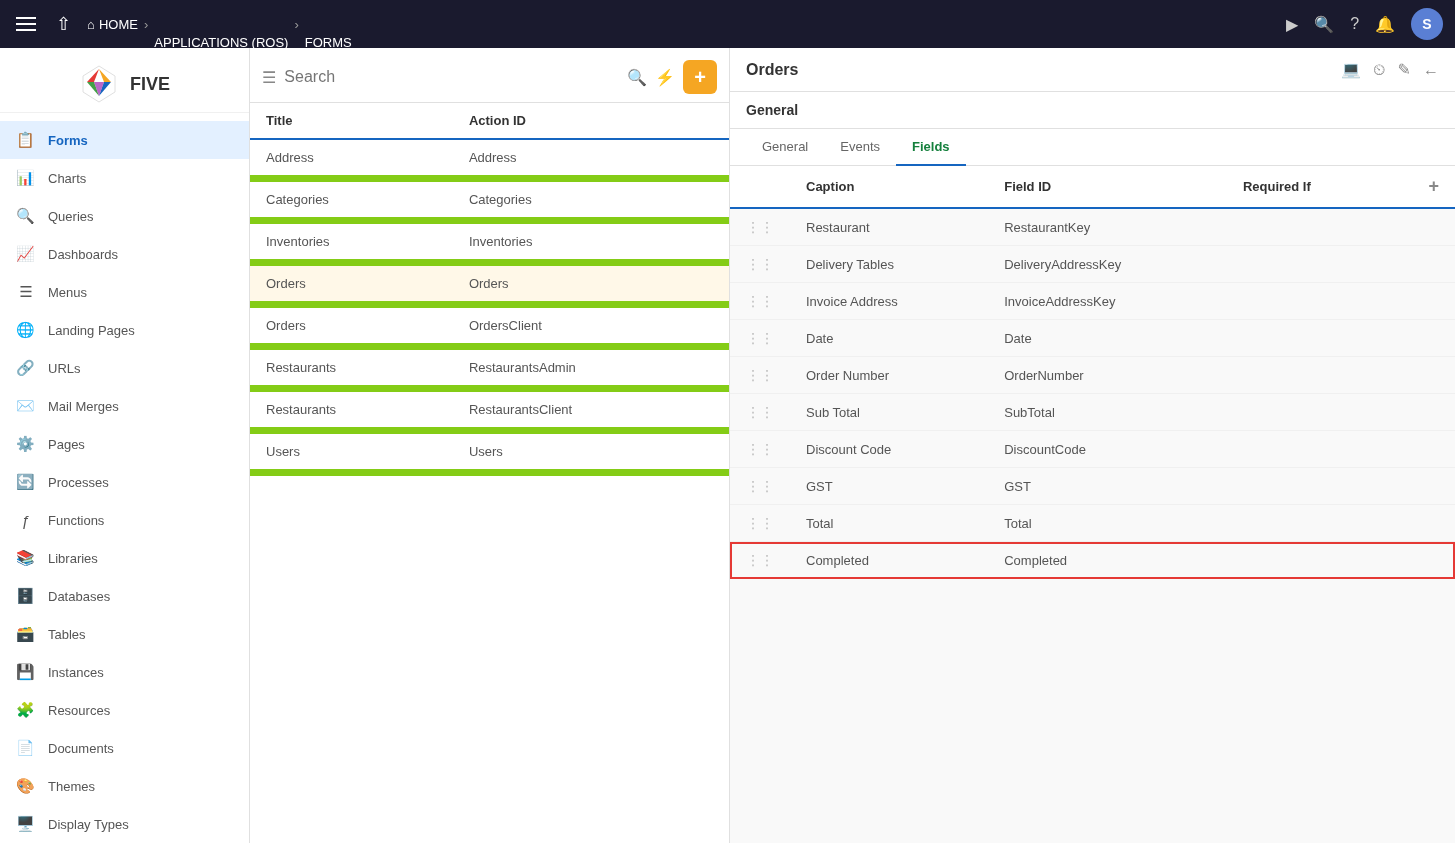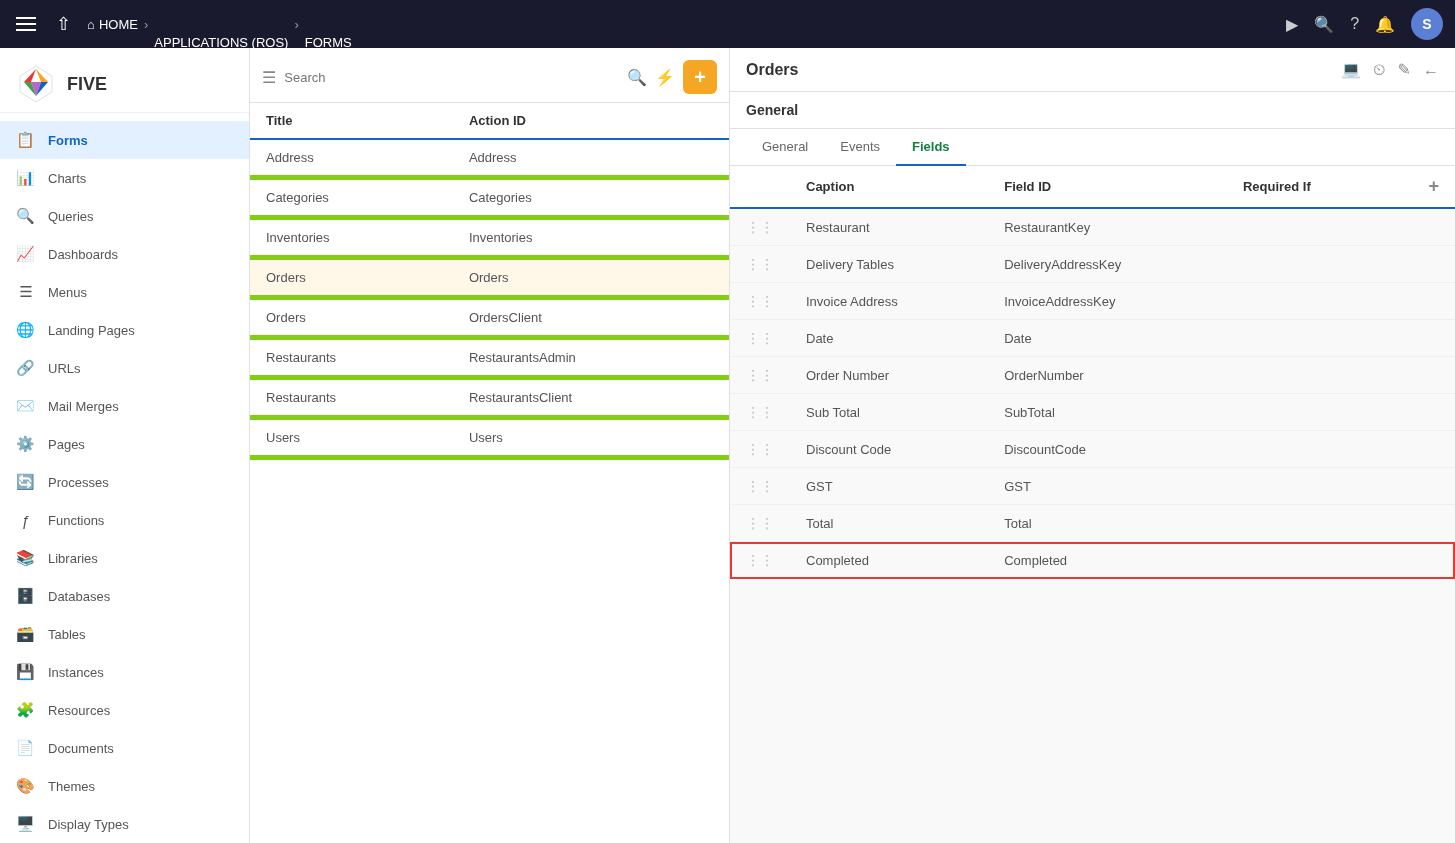--- a/index.html
+++ b/index.html
@@ -34,21 +34,21 @@
     
     .sidebar {
       width: 250px;
       background: #fff;
       border-right: 1px solid #e0e0e0;
       display: flex;
       flex-direction: column;
       flex-shrink: 0;
       overflow-y: auto;
     }
-    .sidebar-logo { padding: 16px 16px 8px; display: flex; align-items: center; gap: 11px; border-bottom: 1px solid #f0f0f0; }
+    .sidebar-logo { padding: 16px 16px 8px; display: flex; align-items: center; gap: 11px; border-bottom: 1px solid #f0f0f0; justify-content: center; }
     .logo-icon { width: 40px; height: 40px; }
     .logo-text { font-size: 18px; font-weight: bold; color: #333; }
     .sidebar-items { padding: 8px 0; }
     .sidebar-item {
       display: flex;
       align-items: center;
       gap: 12px;
       padding: 9px 16px;
       cursor: pointer;
       color: #555;
@@ -73,42 +73,42 @@
       display: flex;
       align-items: center;
       gap: 8px;
       border-bottom: 1px solid #e0e0e0;
     }
     .filter-icon { color: #888; font-size: 16px; cursor: pointer; }
     .search-input {
       flex: 1;
       border: none;
       outline: none;
-      font-size: 13px;
+      font-size: 16px;
       color: #555;
       background: transparent;
     }
     .search-icon-btn { color: #888; cursor: pointer; font-size: 16px; }
     .lightning-btn { color: #888; cursor: pointer; font-size: 16px; }
     .add-btn {
       width: 34px; height: 34px;
       background: #f5a623;
       border: none;
       border-radius: 6px;
       display: flex; align-items: center; justify-content: center;
       cursor: pointer;
       color: #fff;
       font-size: 20px;
       font-weight: bold;
     }
     .forms-table { flex: 1; overflow-y: auto; }
     .forms-table table { width: 100%; border-collapse: collapse; }
     .forms-table thead tr { border-bottom: 2px solid #1565c0; }
     .forms-table thead th { text-align: left; padding: 10px 16px; font-weight: 600; font-size: 13px; color: #333; }
-    .forms-table tbody tr { border-bottom: 5px solid #84cc16; cursor: pointer; }
+    .forms-table tbody tr { border-bottom: 7px solid #84cc16; cursor: pointer; }
     .forms-table tbody tr.selected { background: #fff8e8; }
     .forms-table tbody td { padding: 10px 16px; font-size: 13px; color: #555; }
     .forms-footer { padding: 10px 16px; border-top: 1px solid #e0e0e0; text-align: right; font-size: 12px; color: #666; }
 
     
     .detail-panel {
       flex: 1;
       background: #f9f9f9;
       display: flex;
       flex-direction: column;

